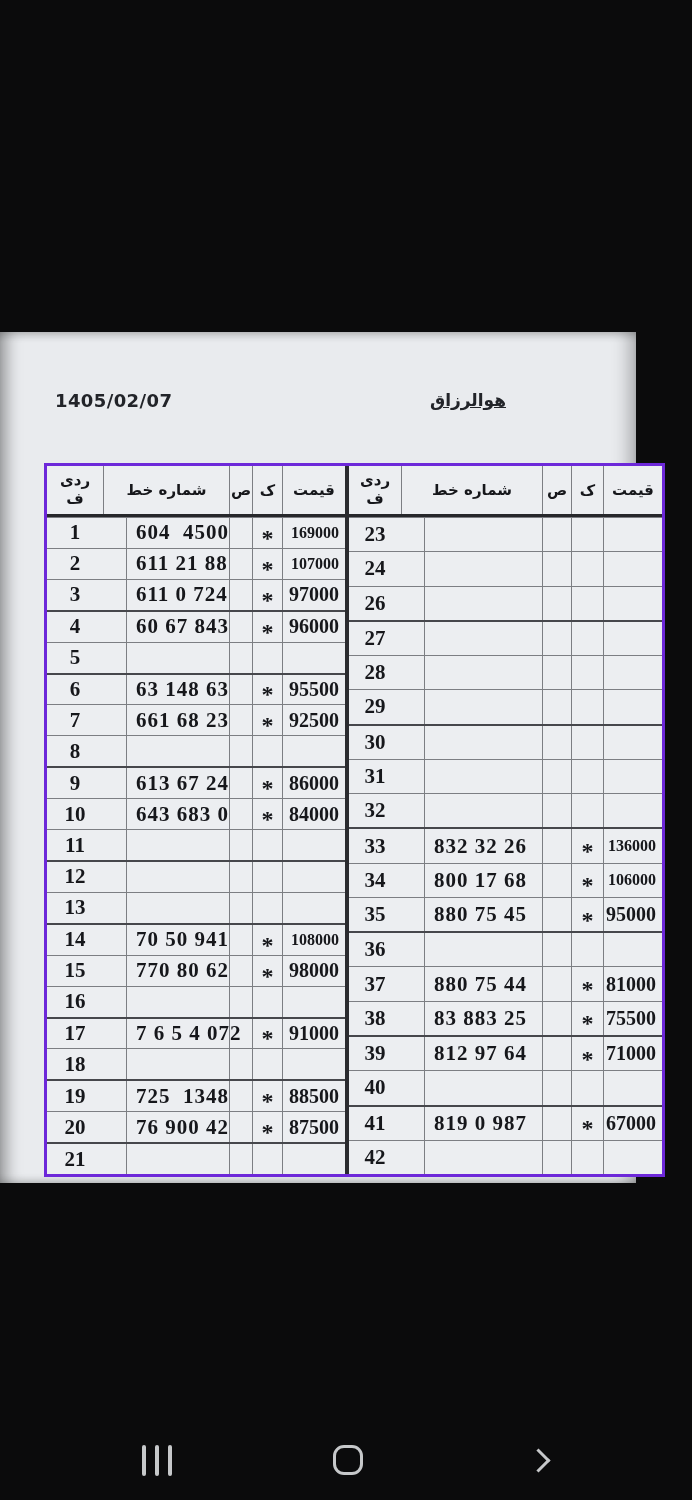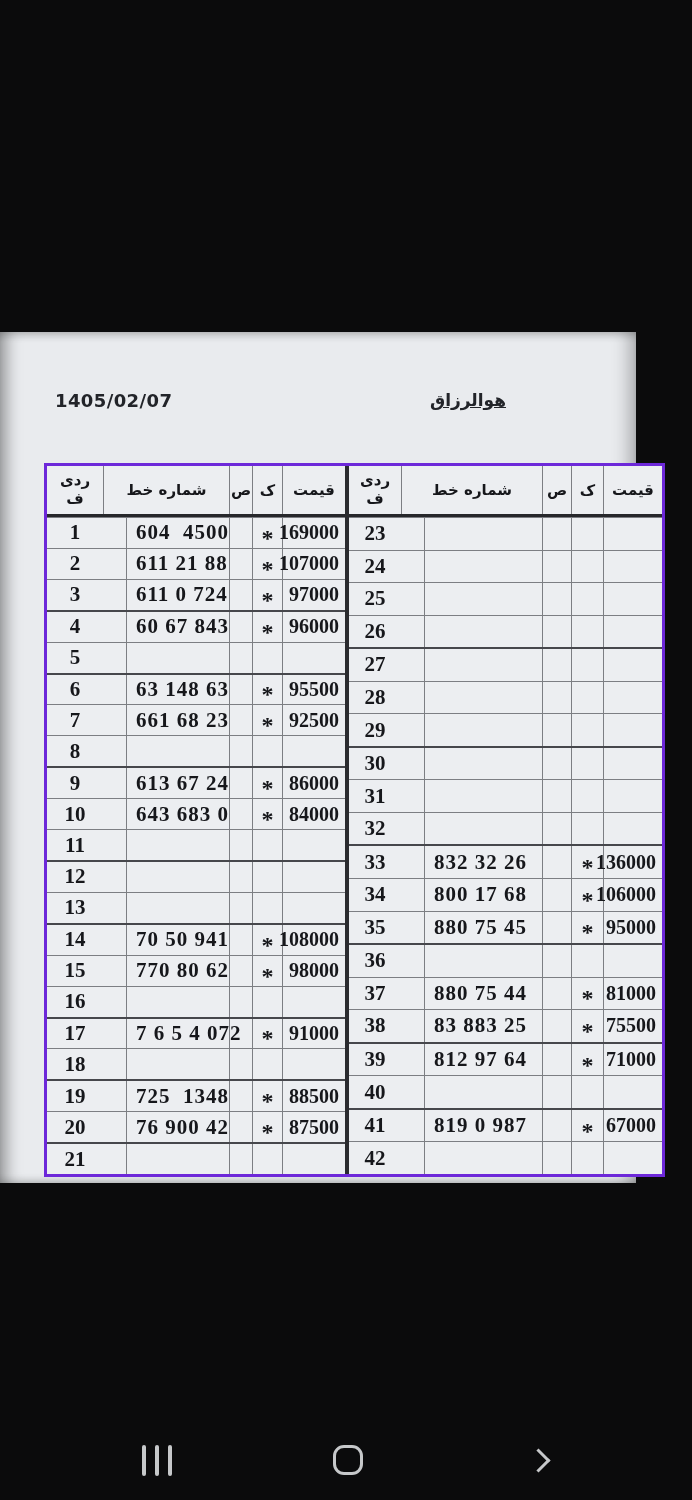--- a/index.html
+++ b/index.html
@@ -65,21 +65,21 @@
     justify-content:flex-start;padding-left:9px;white-space:pre;
     font:700 21px "Liberation Serif","DejaVu Serif",serif;letter-spacing:1px;margin-left:23px;
   }
   .mark{font:700 24px "Liberation Serif","DejaVu Serif",serif;}
   .mark span,.mark{line-height:0;}
   .mark{padding-top:10px;}
   .price{
     justify-content:flex-end;padding-right:6px;
     font:700 20px "Liberation Serif","DejaVu Serif",serif;
   }
-  .price.sm{font-size:20px;}
+  .price.sm{font-size:16px;}
 
   
   .navbar{position:absolute;left:0;top:1436px;width:692px;height:48px;}
   .navbtn{position:absolute;top:0;width:48px;height:48px;display:flex;align-items:center;justify-content:center;}
   .btn-recents{left:133px;}
   .btn-home{left:324px;}
   .btn-back{left:518px;}
   .bars{display:flex;gap:9px;}
   .bars i{display:block;width:4px;height:31px;background:#c6c8ca;border-radius:2px;}
   .squircle{width:30px;height:30px;border:3px solid #c6c8ca;border-radius:11px;box-sizing:border-box;}
@@ -271,27 +271,20 @@
           </div>
           <div class="trow">
             <div class="c num">23</div>
             <div class="c phone"></div>
             <div class="c scol"></div>
             <div class="c mark"></div>
             <div class="c price"></div>
           </div>
           <div class="trow">
             <div class="c num">24</div>
-            <div class="c phone"></div>
-            <div class="c scol"></div>
-            <div class="c mark"></div>
-            <div class="c price"></div>
-          </div>
-          <div class="trow">
-            <div class="c num">25</div>
             <div class="c phone"></div>
             <div class="c scol"></div>
             <div class="c mark"></div>
             <div class="c price"></div>
           </div>
           <div class="trow">
             <div class="c num">26</div>
             <div class="c phone"></div>
             <div class="c scol"></div>
             <div class="c mark"></div>

